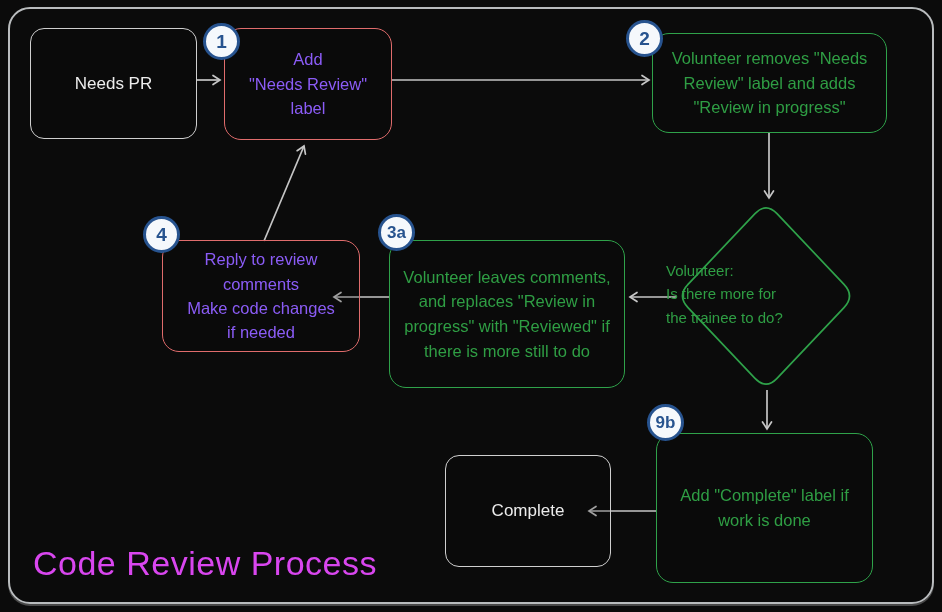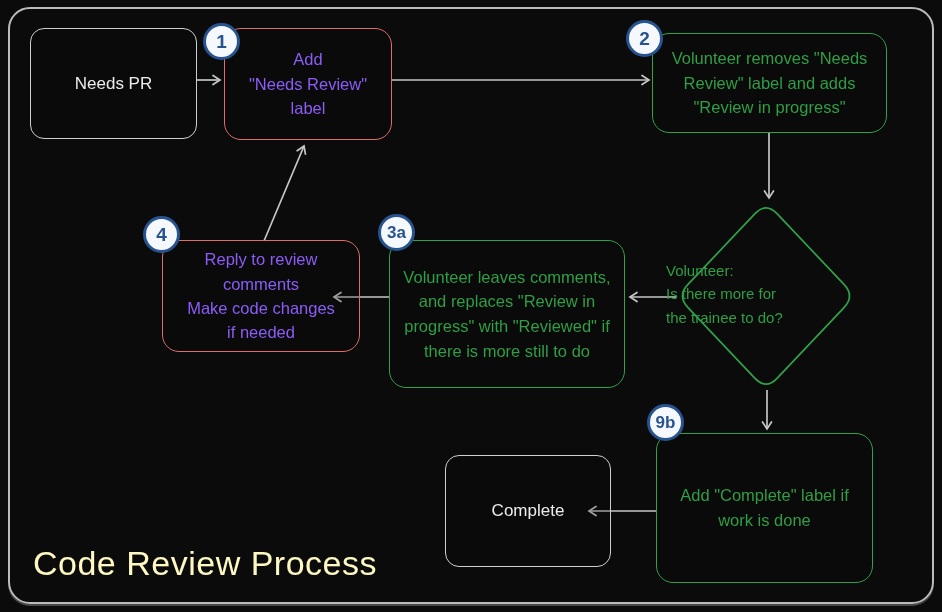--- a/index.html
+++ b/index.html
@@ -27,21 +27,21 @@
   }
   .badge{
     position:absolute;width:37px;height:37px;border-radius:50%;
     background:#f5f8fc;border:3px solid #27538f;box-sizing:border-box;
     color:#27538f;font-size:19px;font-weight:700;
     display:flex;align-items:center;justify-content:center;
   }
   .badge.small{font-size:17px;}
   .title{
     position:absolute;left:33px;top:544px;
-    color:#fef9c3;font-size:34px;font-weight:500;letter-spacing:.5px;
+    color:#d946ef;font-size:34px;font-weight:500;letter-spacing:.5px;
   }
 </style>
 </head>
 <body>
 
 <div class="canvas">
 
   <div class="frame"></div>
 
   <svg class="layer" width="942" height="612" viewBox="0 0 942 612">

